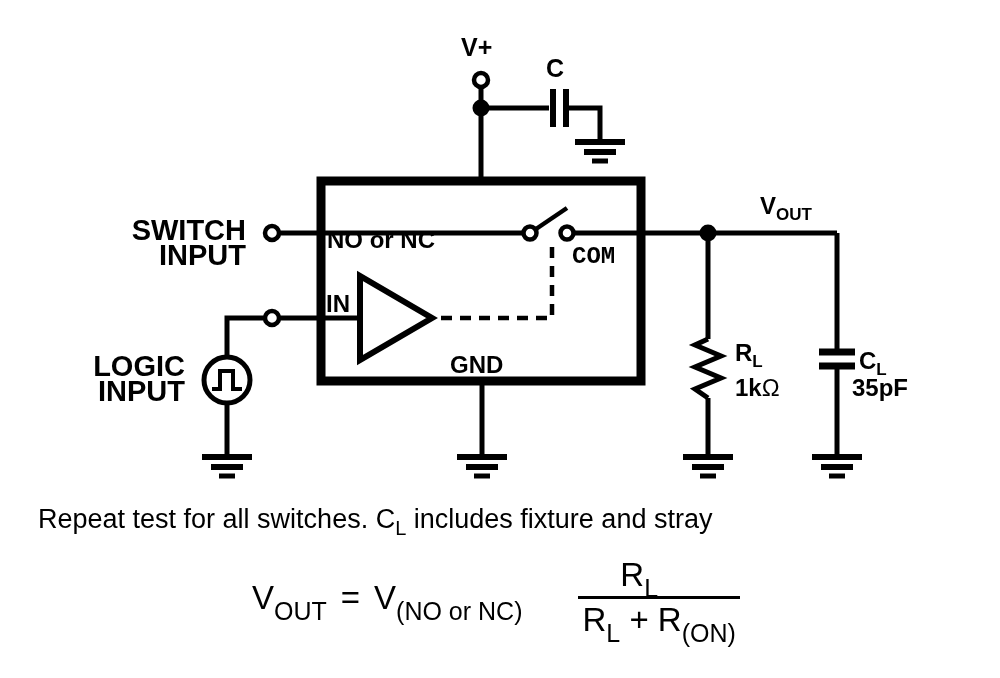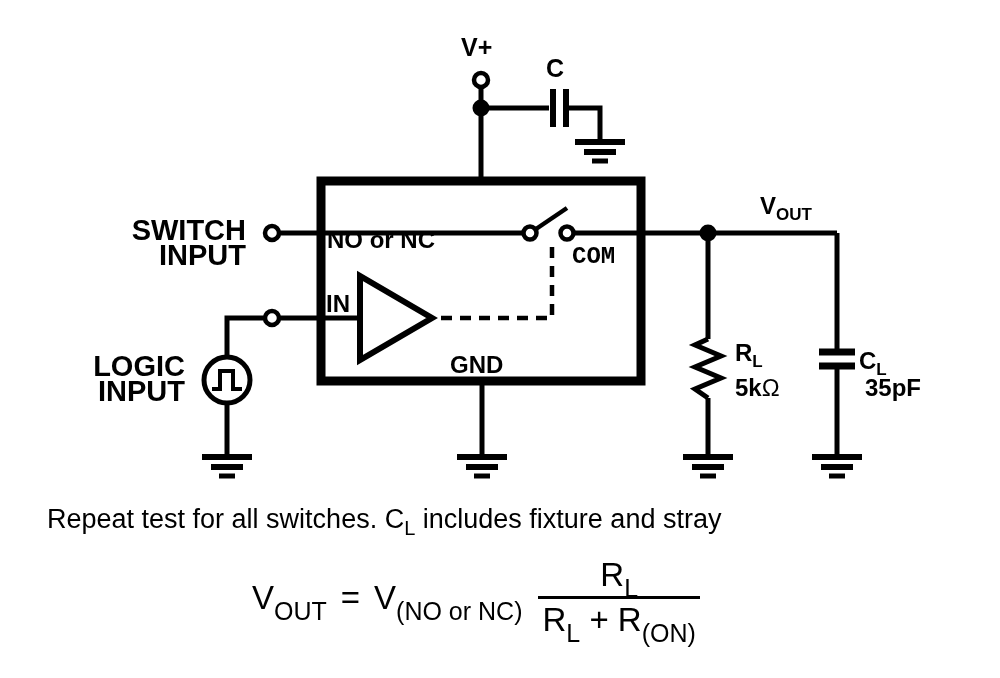--- a/index.html
+++ b/index.html
@@ -5,28 +5,28 @@
   html,body{margin:0;padding:0;background:#fff;}
   #canvas{
     position:relative;width:1000px;height:678px;background:#ffffff;
     font-family:"Liberation Sans","DejaVu Sans",sans-serif;color:#000;overflow:hidden;
   }
   #circuit-svg{position:absolute;left:0;top:0;}
   .lbl{position:absolute;font-weight:bold;font-size:24px;white-space:nowrap;letter-spacing:0px;}
   .lbl2{position:absolute;font-weight:bold;font-size:29px;line-height:25px;text-align:right;white-space:nowrap;}
   .subsm{font-size:17px;font-weight:bold;position:relative;top:6px;}
   .ohm{font-weight:400;}
-  .note{position:absolute;left:47px;top:502px;font-size:27px;font-weight:400;line-height:35px;white-space:nowrap;}
+  .note{position:absolute;left:38px;top:502px;font-size:27px;font-weight:400;line-height:35px;white-space:nowrap;}
   .nsub{font-size:20px;position:relative;top:7px;}
   .formula{position:absolute;left:252px;top:556px;display:flex;align-items:center;font-size:33px;font-weight:400;}
   .fsub{font-size:25px;position:relative;top:11px;}
   .feq{margin:0 14px;}
   .fraction{display:inline-flex;flex-direction:column;align-items:center;margin-left:16px;}
   .fnum{padding:0 4px 2px 4px;}
-  .fden{border-top:3px solid #000;padding:2px 4px 0 4px;}
+  .fden{border-top:3px solid #000;padding:2px 4px 0 4px;margin-left:40px;}
 </style>
 </head>
 <body>
 
 <div id="canvas">
 
   <svg id="circuit-svg" width="1000" height="678" viewBox="0 0 1000 678">
     <defs>
       <g id="gndsym" stroke="#000" stroke-width="6">
         <line x1="-25" y1="0" x2="25" y2="0"></line>
@@ -112,27 +112,27 @@
   <div class="lbl" style="left:450px;top:351px;">GND</div>
 
   <div class="lbl" style="left:760px;top:192px;">
     <span>V</span><span class="subsm">OUT</span>
   </div>
 
   <div class="lbl" style="left:735px;top:339px;">
     <span>R</span><span class="subsm">L</span>
   </div>
   <div class="lbl" style="left:735px;top:374px;">
-    <span>5k</span><span class="ohm">Ω</span>
+    <span>1k</span><span class="ohm">Ω</span>
   </div>
 
   <div class="lbl" style="left:859px;top:339px;margin-top:8px;">
     <span>C</span><span class="subsm">L</span>
   </div>
-  <div class="lbl" style="left:852px;top:374px;margin-left:13px;">35pF</div>
+  <div class="lbl" style="left:852px;top:374px;">35pF</div>
 
   <div class="note">
     <div><span>Repeat test for all switches. C</span><span class="nsub">L</span><span> includes fixture and stray</span></div>
   </div>
 
   <div class="formula">
     <span><span>V</span><span class="fsub">OUT</span></span>
     <span class="feq">=</span>
     <span><span>V</span><span class="fsub">(NO or NC)</span></span>
     <span class="fraction">

